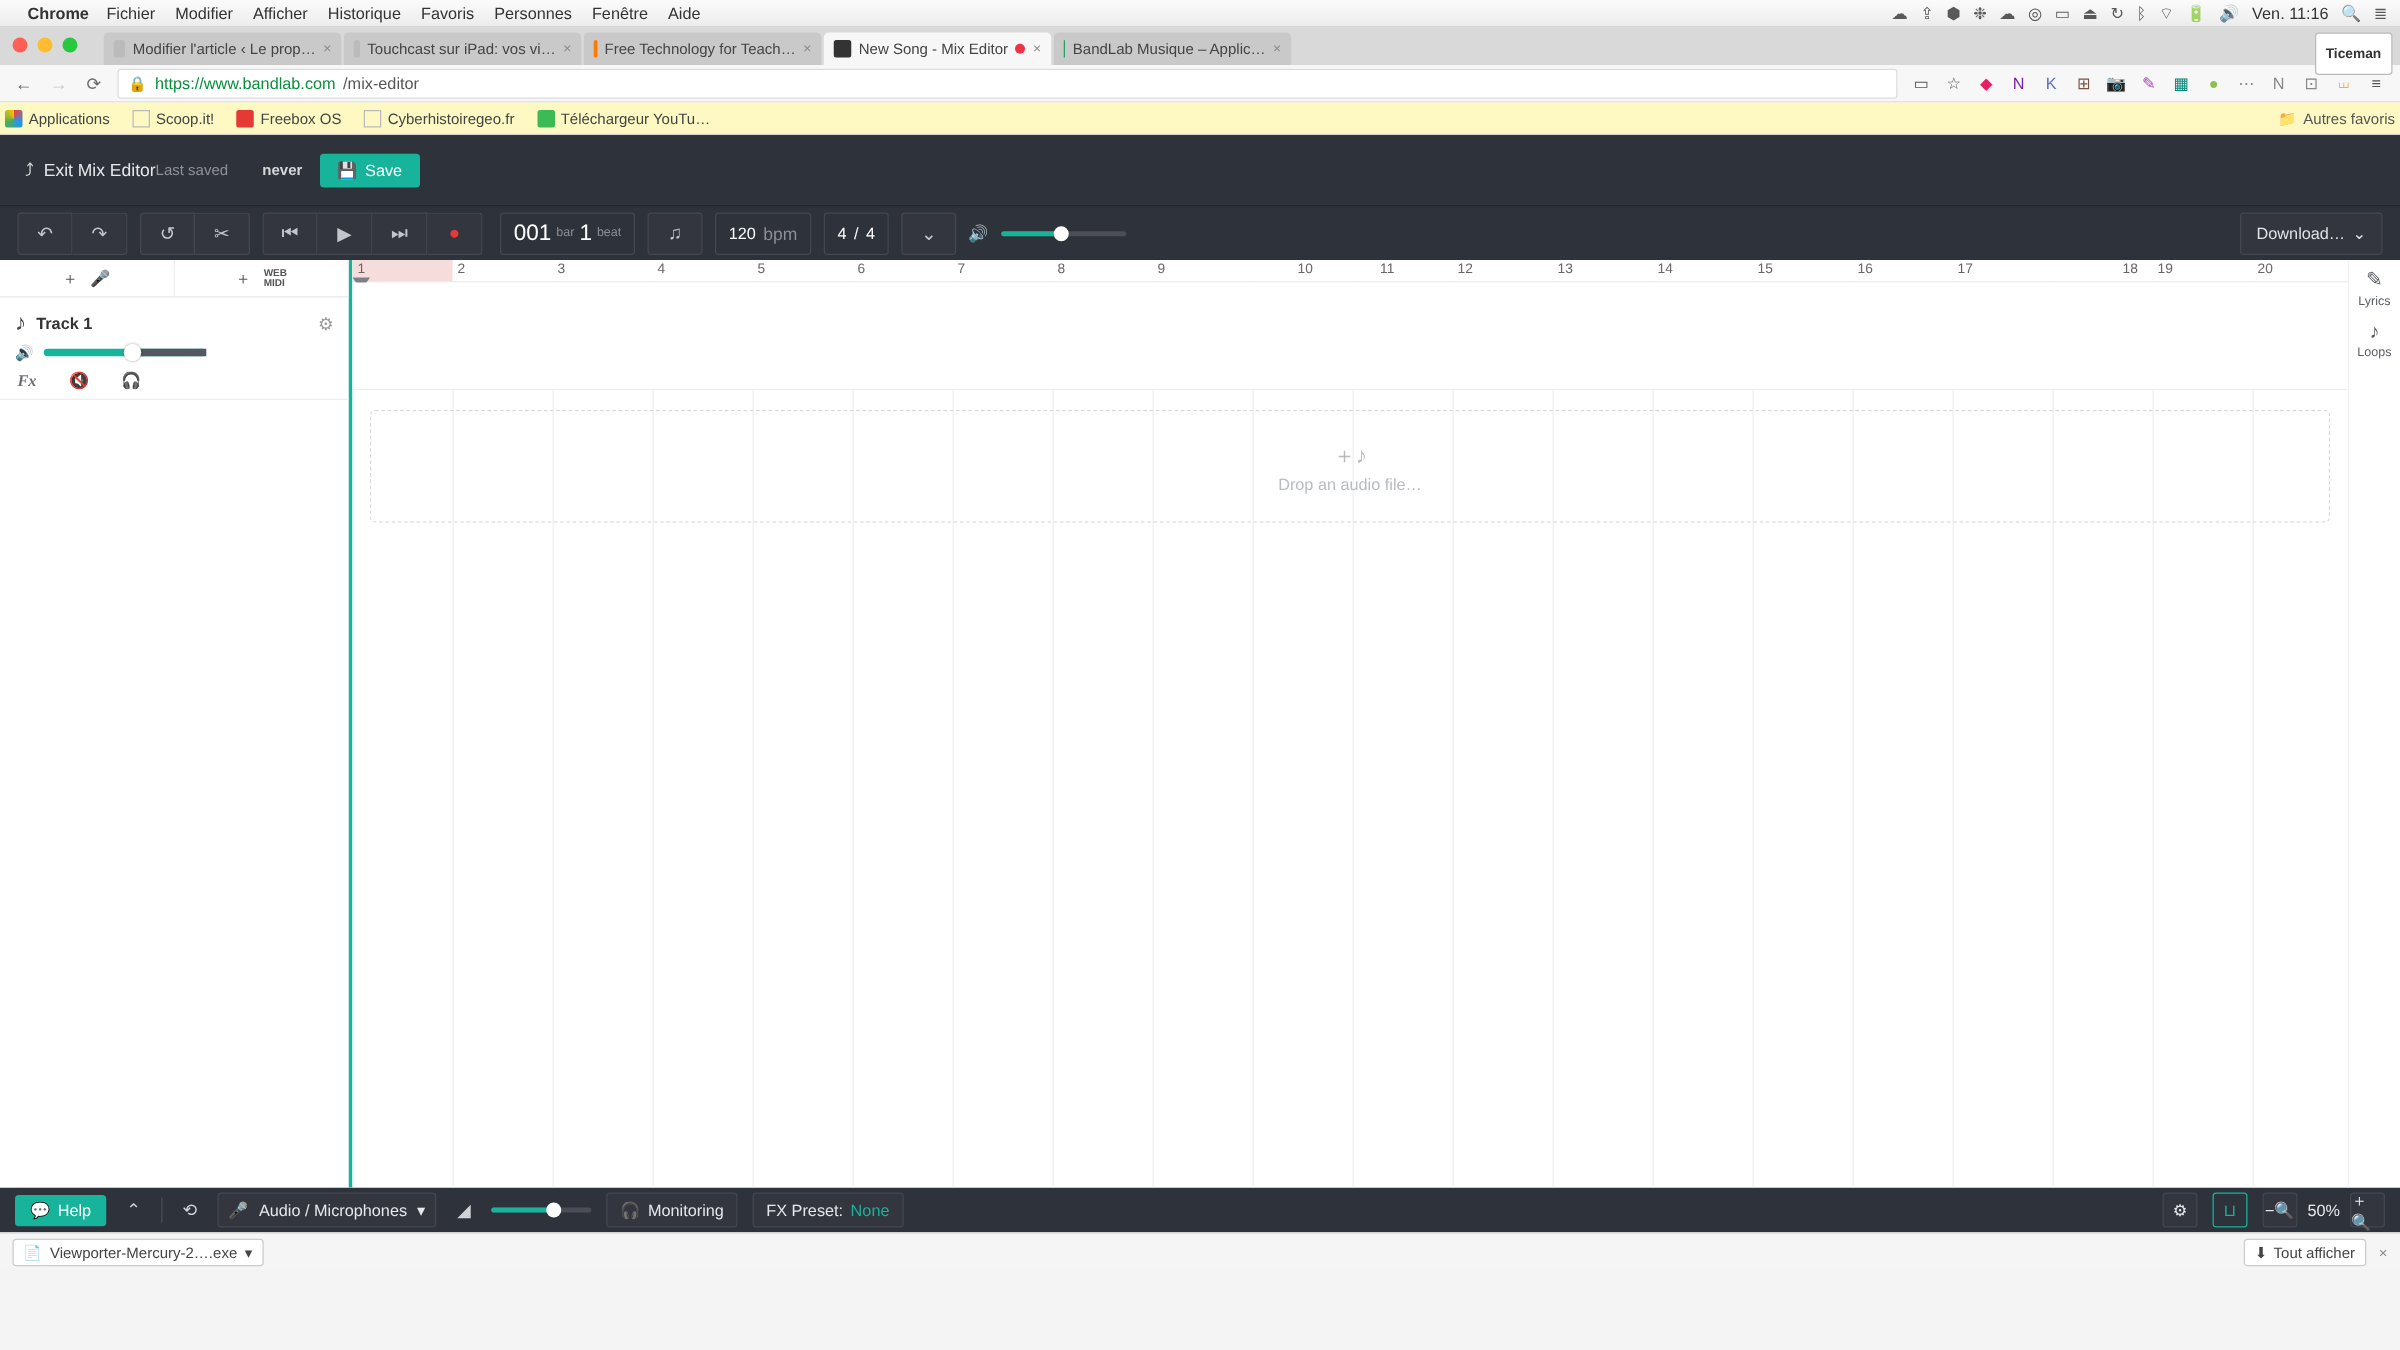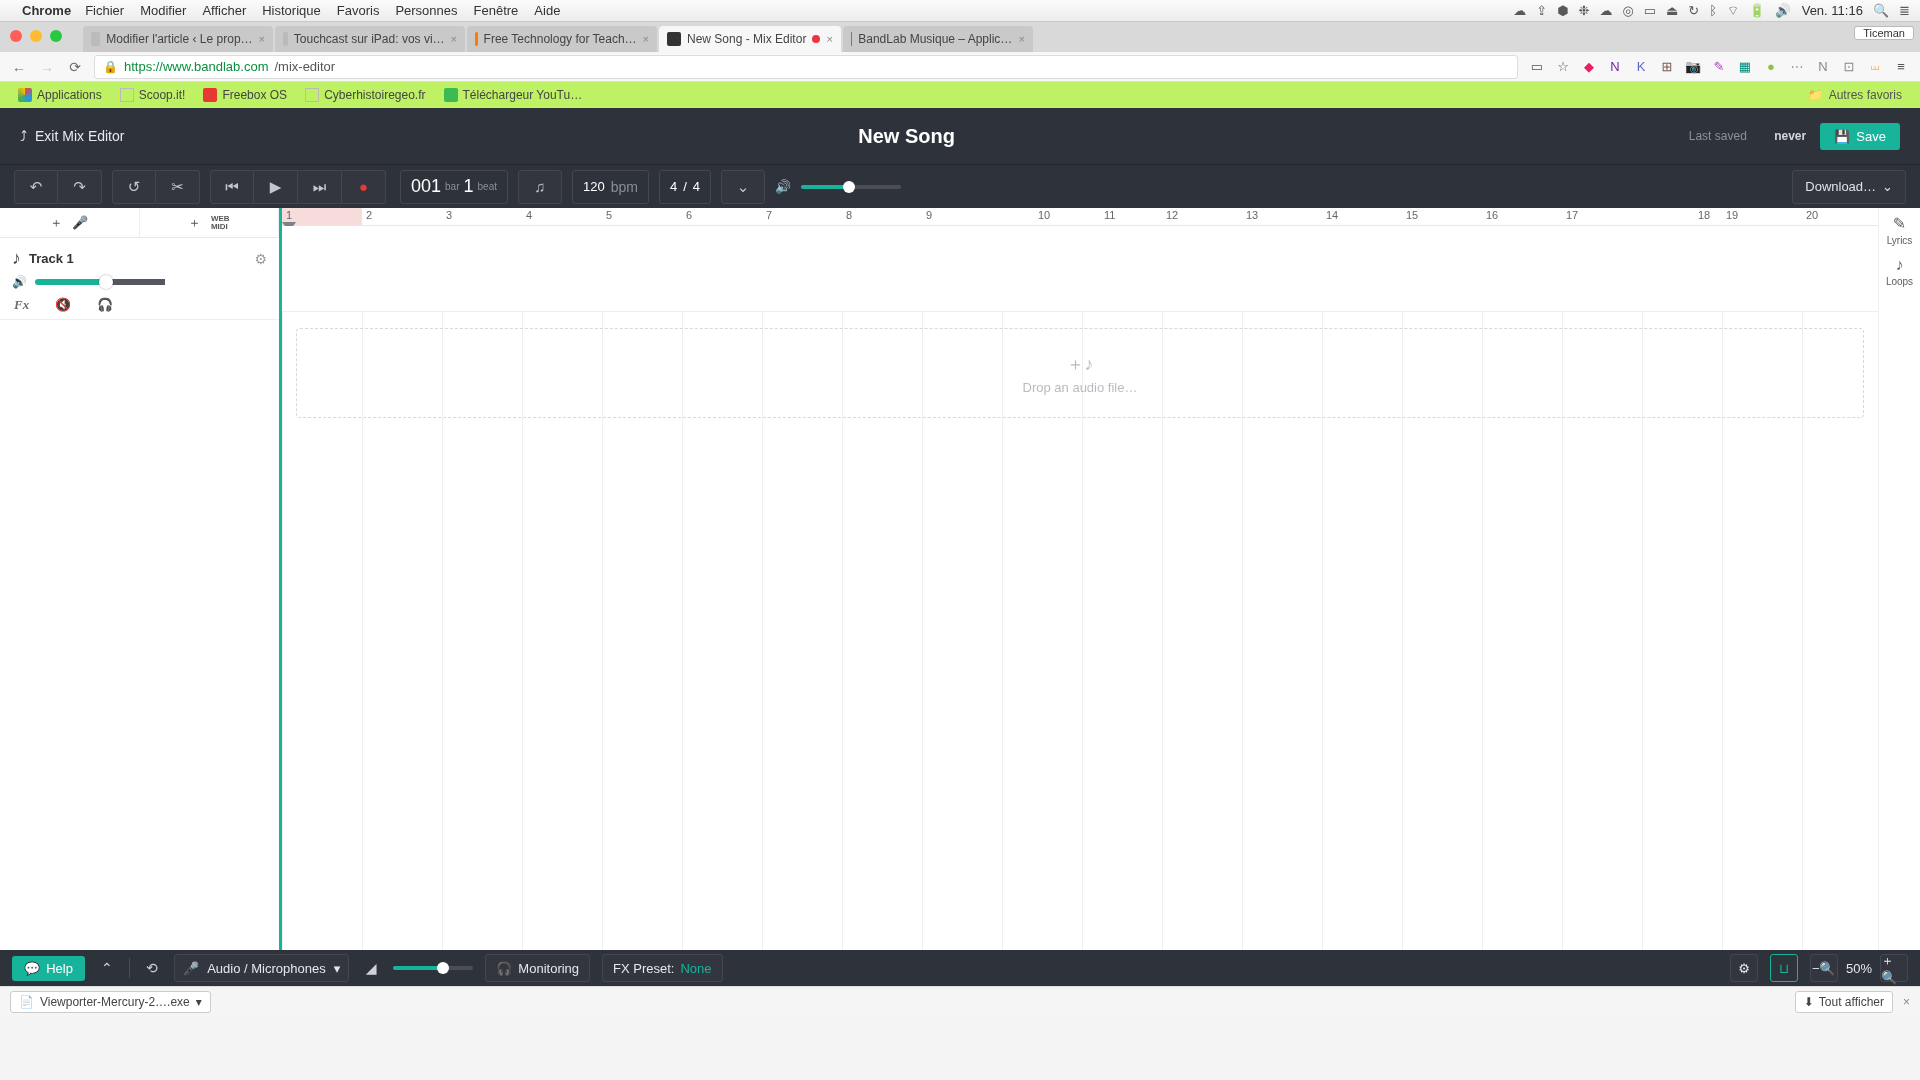--- a/index.html
+++ b/index.html
@@ -19,32 +19,32 @@
 .traffic { position:absolute; left:10px; top:8px; display:flex; gap:8px; }
 .traffic span { width:12px; height:12px; border-radius:50%; display:block; }
 .traffic .r{background:#ff5f57;} .traffic .y{background:#febc2e;} .traffic .g{background:#28c840;}
 .tab { height:26px; background:#f2f2f2; margin-left:75px; border-radius:4px 4px 0 0; display:flex; align-items:center; padding:0 8px; font-size:12px; color:#444; max-width:190px; overflow:hidden; white-space:nowrap; position:relative; }
 .tab + .tab { margin-left:2px; }
 .tab.inactive { background:#c9c9c9; }
 .tab.active { background:#f7f7f7; }
 .tab .close { margin-left:6px; color:#888; font-size:11px; }
 .tab .fav { width:14px; height:14px; margin-right:6px; display:inline-block; border-radius:2px; }
 .tab .rec-dot{ width:8px;height:8px;border-radius:50%;background:#e34;display:inline-block;margin-left:6px;}
-.user-chip { position:absolute; right:6px; top:4px; background:#fff; border:1px solid #bbb; border-radius:3px; padding:0 8px; font-size:11px; }
+.user-chip { position:absolute; right:6px; top:4px; background:#fff; border:1px solid #bbb; border-radius:3px; padding:10px 8px; font-size:11px;font-weight:bold; }
 
 .chrome-url { height:30px; background:#f7f7f7; border-bottom:1px solid #ddd; display:flex; align-items:center; padding:0 10px; gap:10px; }
 .chrome-url .nav-ico { color:#6b6b6b; font-size:14px; width:18px; text-align:center; }
 .url-box { flex:1; display:flex; align-items:center; gap:6px; background:#fff; border:1px solid #ddd; border-radius:3px; height:24px; padding:0 8px; font-size:13px; }
 .url-box .lock{color:#0a8f3c; font-size:12px;}
 .url-box .host{color:#0a8f3c;}
 .url-box .path{color:#555;}
 .ext-ico { width:18px; height:18px; display:flex; align-items:center; justify-content:center; font-size:13px; color:#555; }
 .ext-row { display:flex; gap:8px; align-items:center; }
 
-.chrome-bookmarks { height:26px; background:#bef264; border-bottom:1px solid #d6d6d6; display:flex; align-items:center; padding:0 18px; gap:18px; font-size:12px; color:#444; }
+.chrome-bookmarks { height:26px; background:#fef9c3; border-bottom:1px solid #d6d6d6; display:flex; align-items:center; padding:0 4px; gap:18px; font-size:12px; color:#444; }
 .bm-item { display:flex; align-items:center; gap:5px; cursor:default; }
 .bm-item .ico{ width:14px;height:14px;display:inline-block;}
 .chrome-bookmarks .spacer{flex:1;}
 .bm-folder { color:#555; display:flex; align-items:center; gap:5px;}
 
 
 .app { background:#2e323b; }
 .app-header { height:56px; background:#2e323b; display:flex; align-items:center; padding:0 20px; color:#e7e9ec; }
 .app-header .exit { display:flex; align-items:center; gap:8px; cursor:pointer; font-size:14px; }
 .app-header .title { flex:1; text-align:center; font-size:20px; font-weight:600; color:#fff; }
@@ -250,21 +250,20 @@
       <span>Autres favoris</span>
     </span>
 </div>
 
 <div class="app">
 <div class="app-header">
   <div class="exit">
     <span>⤴</span>
     <span>Exit Mix Editor</span>
   </div>
-  <div class="title">New Song</div>
   <div class="save-area">
     <span class="last-saved"><span>Last saved </span><b>never</b></span>
     <div class="btn-save">
           <span>💾</span>
           <span>Save</span>
         </div>
   </div>
 </div>
 
 <div class="toolbar">

